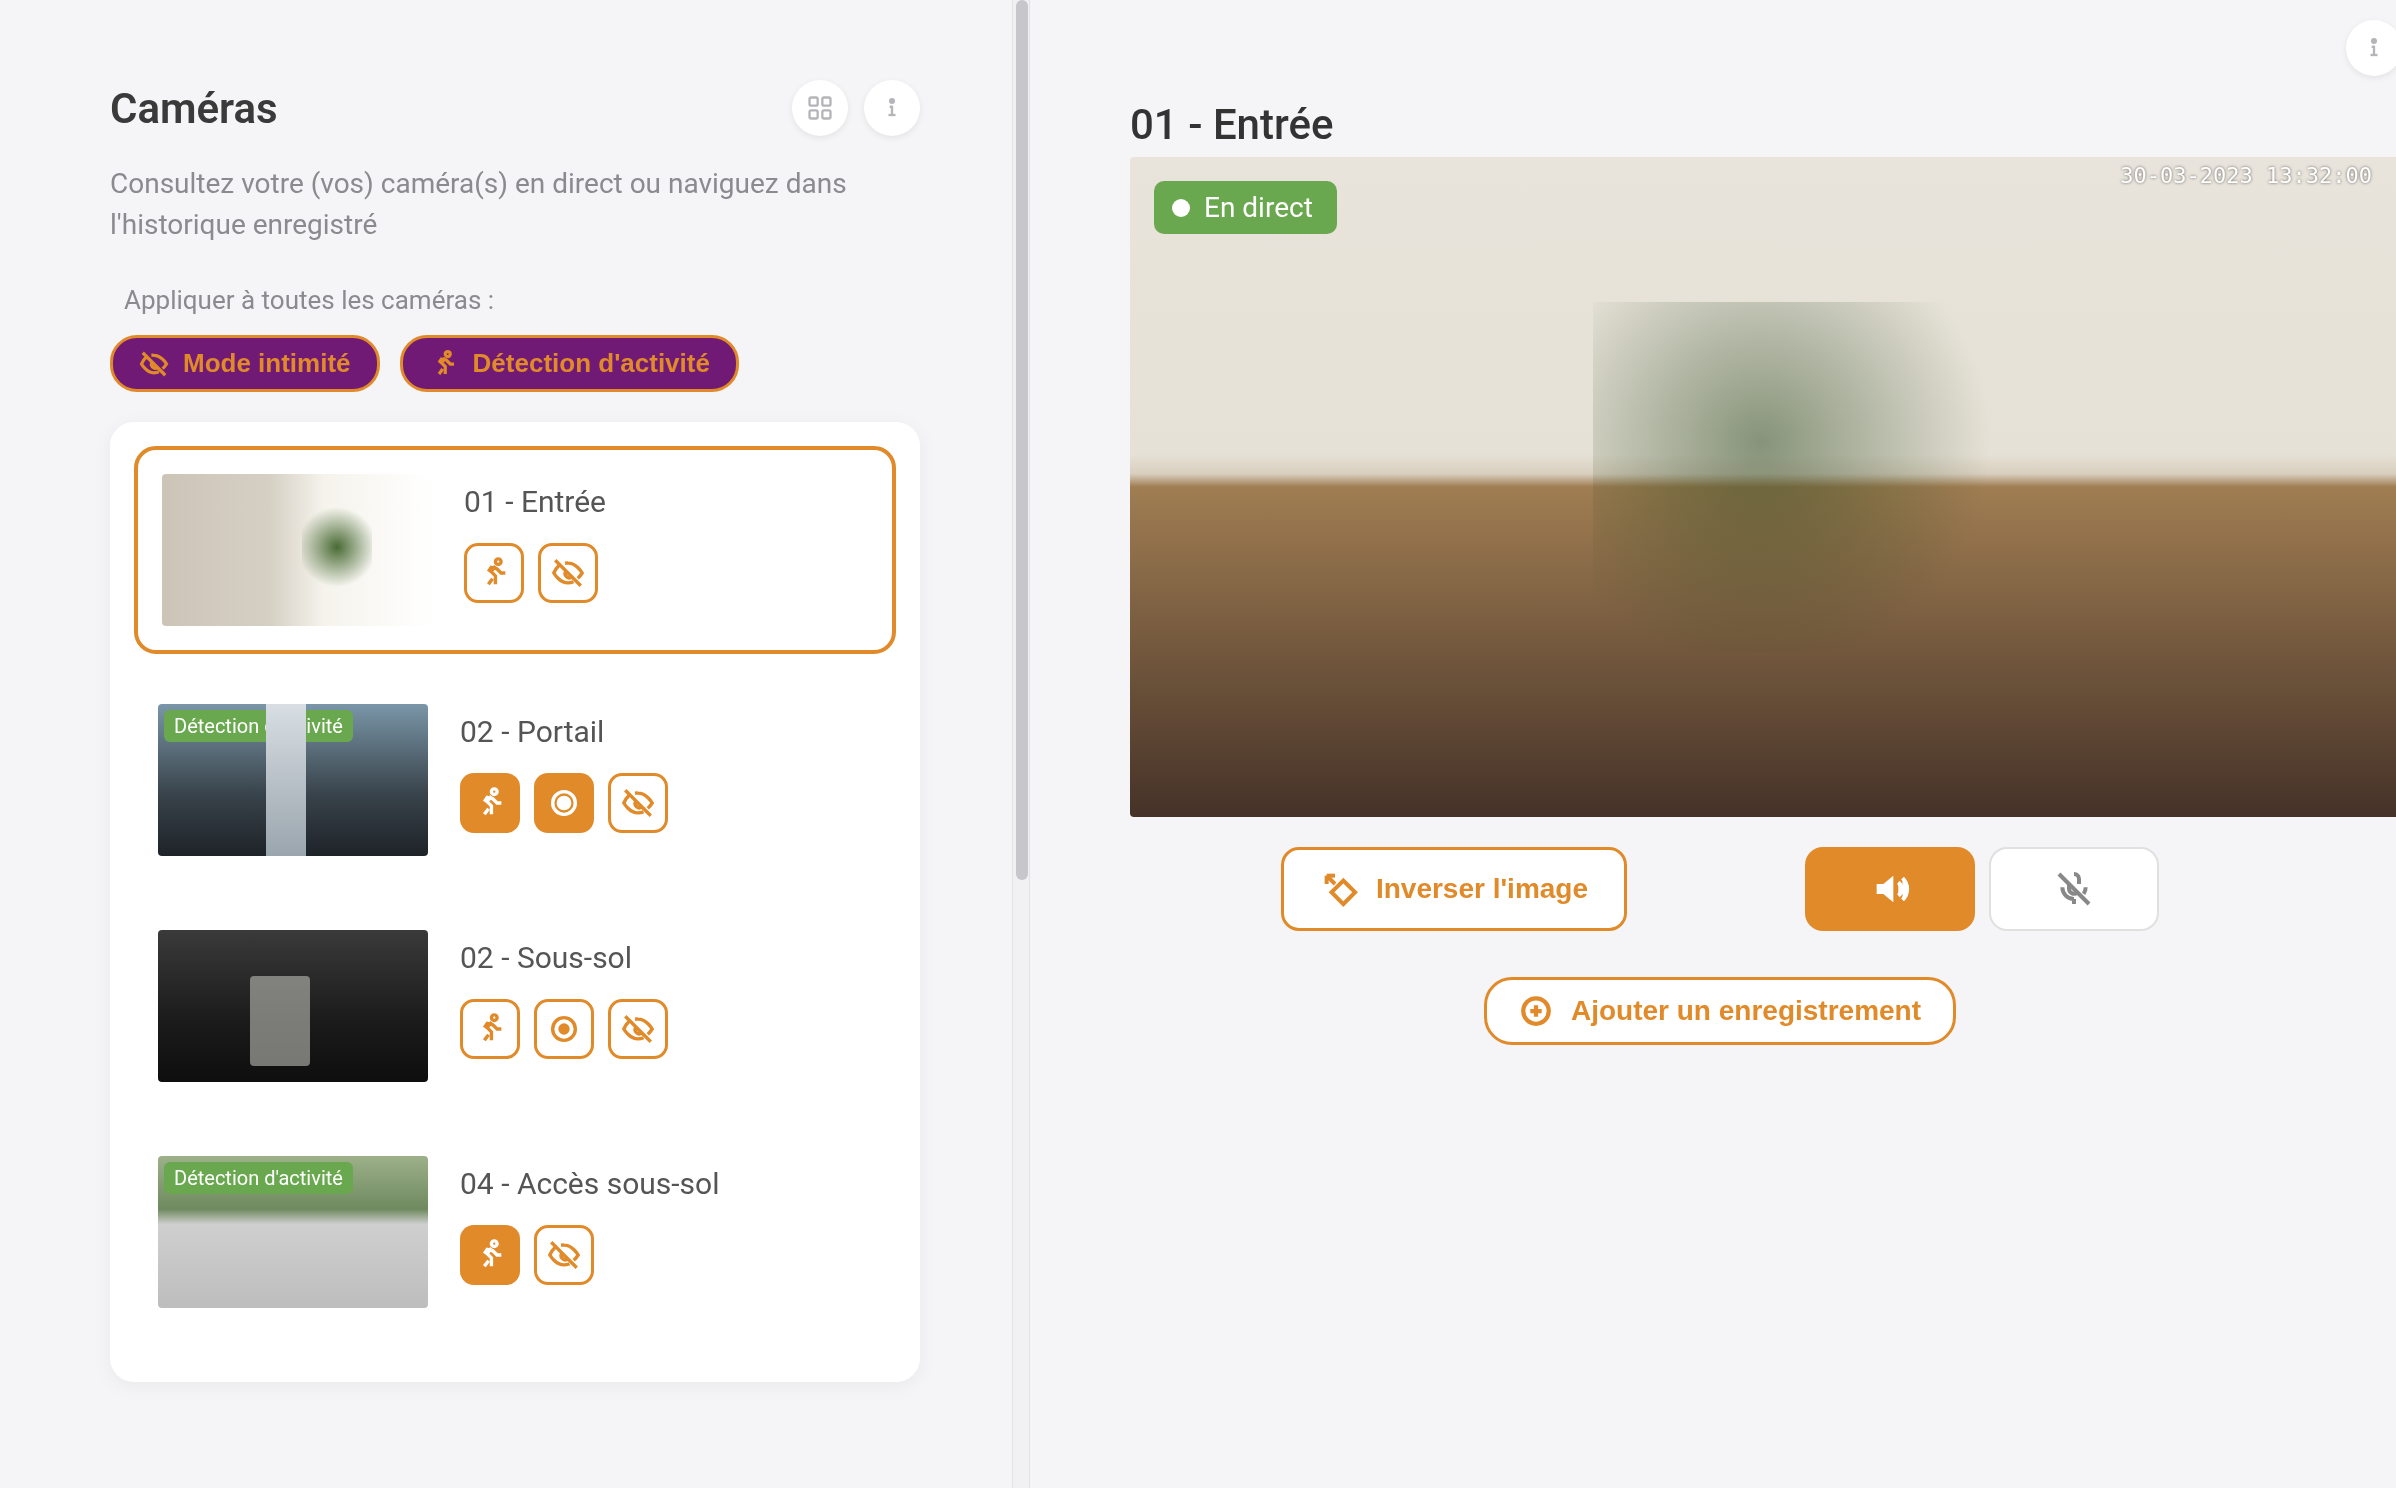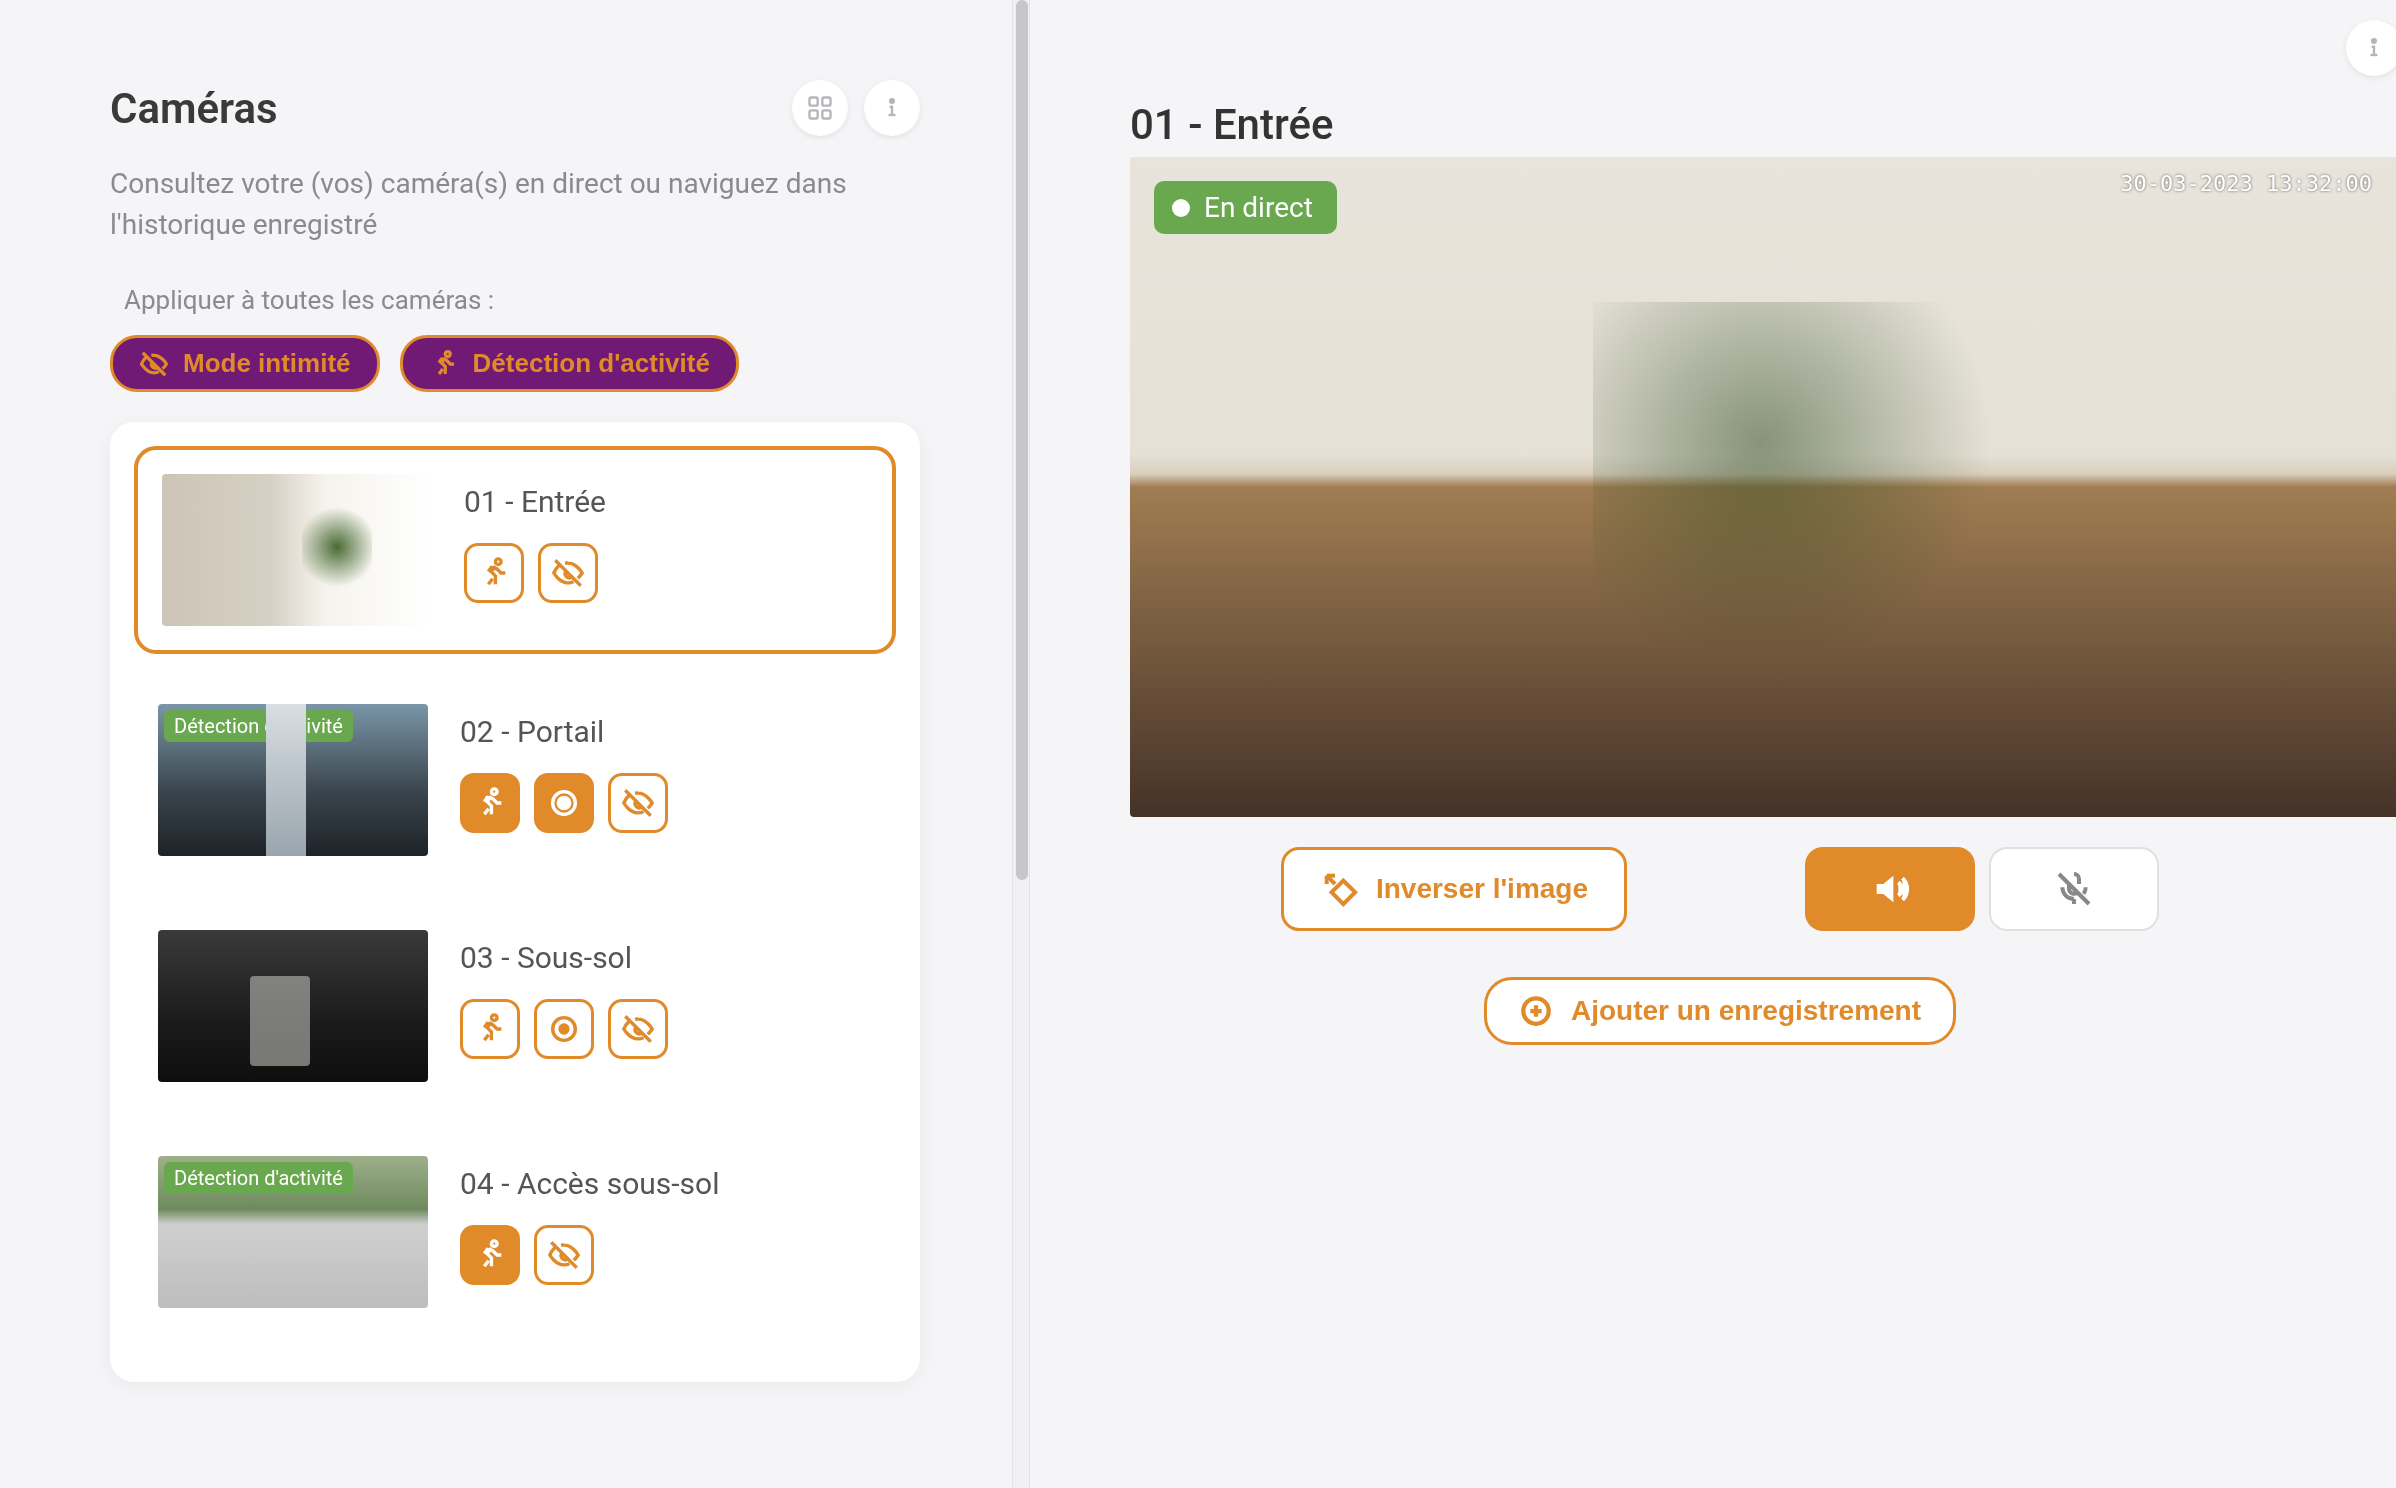--- a/index.html
+++ b/index.html
@@ -202,21 +202,21 @@
   gap: 14px;
 }
 .video .live-badge .dot {
   width: 18px;
   height: 18px;
   border-radius: 50%;
   background: #fff;
 }
 .video .timestamp {
   position: absolute;
-  top: 14px;
+  top: 6px;
   right: 80px;
   color: #fff;
   font-size: 22px;
   font-family: monospace;
   text-shadow: 0 0 3px rgba(0,0,0,0.6);
 }
 .video .fullscreen-icon {
   position: absolute;
   top: 20px;
   right: 20px;
@@ -384,21 +384,21 @@
                 <path d="M9.9 5.1A9.8 9.8 0 0112 5c6 0 10 7 10 7a17 17 0 01-3.1 3.7M6.1 6.1A17 17 0 002 12s4 7 10 7a9.8 9.8 0 003.9-.8"></path>
               </svg>
           </div>
         </div>
       </div>
     </div>
 
     <div class="camera-item">
       <div class="thumb t3"></div>
       <div class="camera-meta">
-        <div class="camera-name">03 - Sous-sol</div>
+        <div class="camera-name">02 - Sous-sol</div>
         <div class="camera-icons">
           <div class="sq-icon outline">
             <svg viewBox="0 0 24 24">
                 <circle cx="15" cy="4" r="2"></circle>
                 <path d="M13 7l-3 4 3 3v6"></path>
                 <path d="M8 11l2-3 4 1 3 3h3"></path>
                 <path d="M8 20l3-4"></path>
               </svg>
           </div>
           <div class="sq-icon outline">

